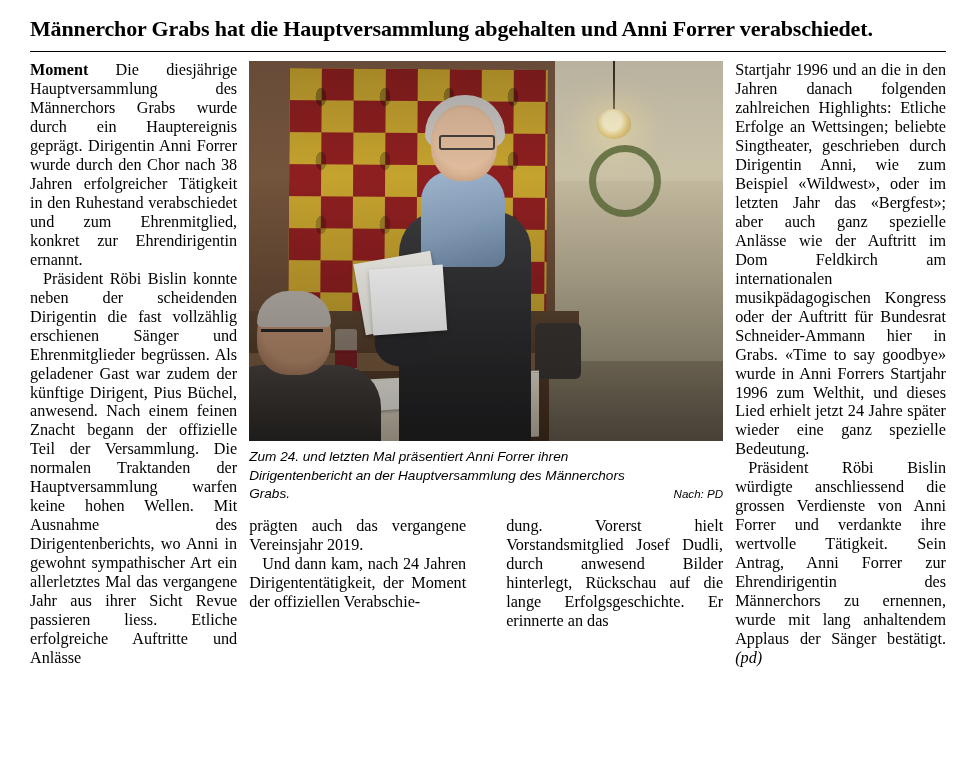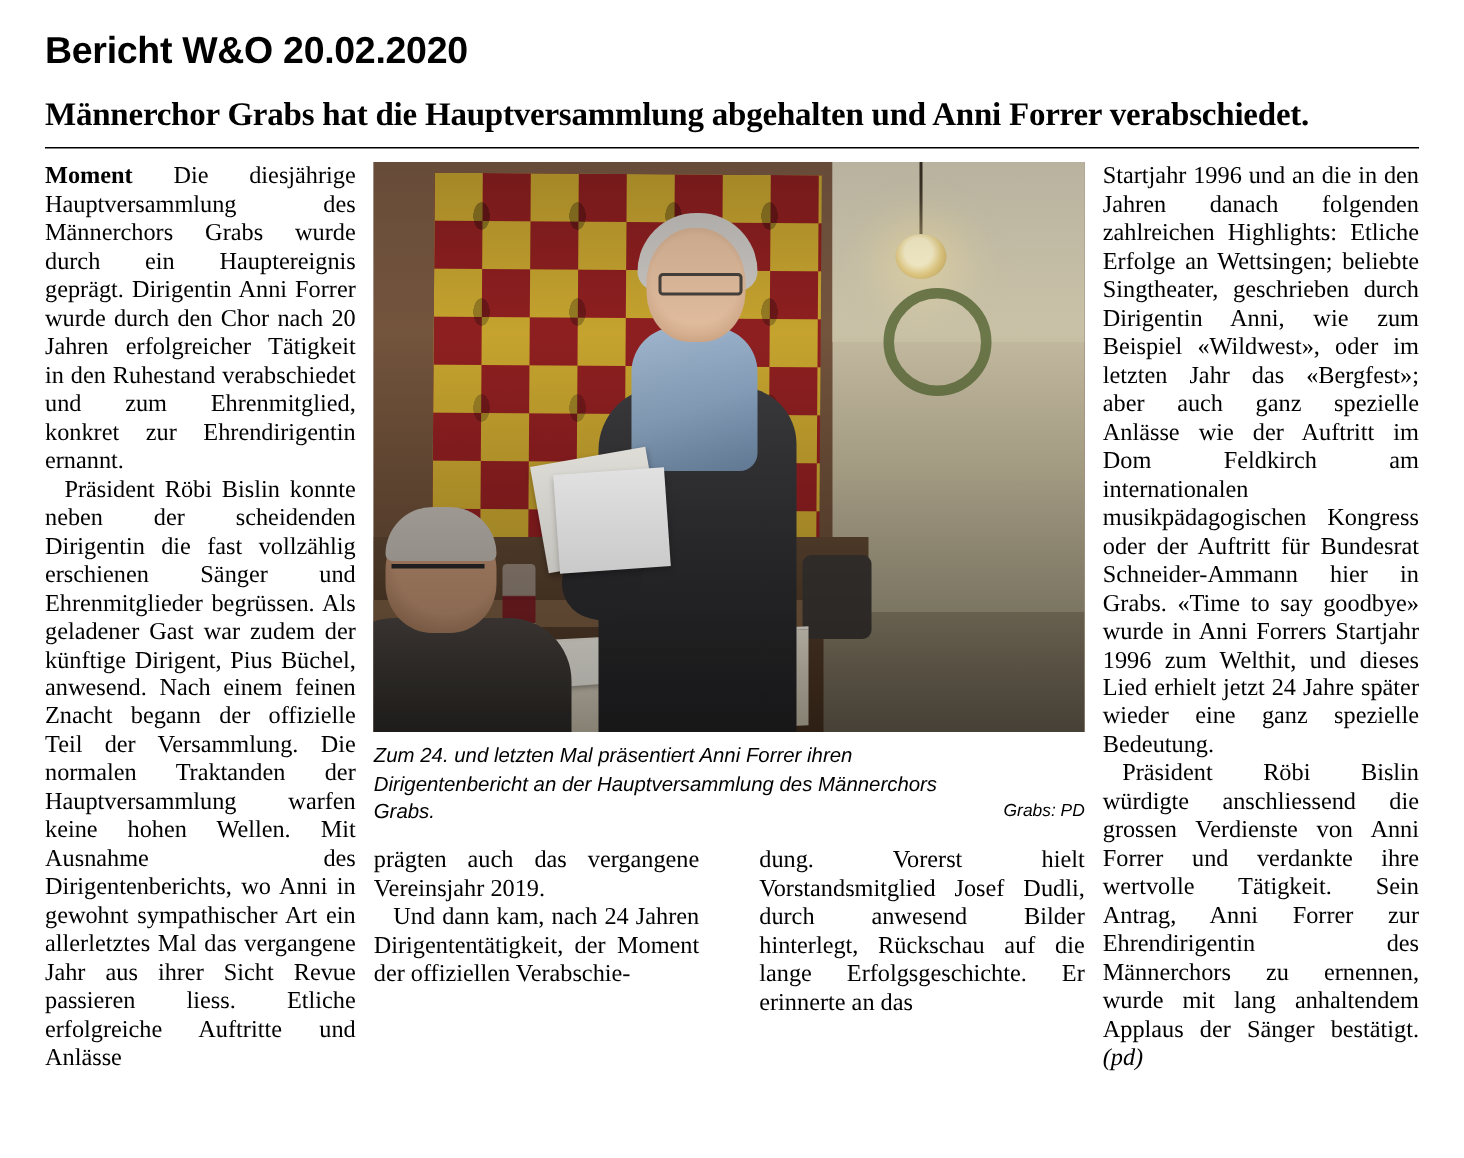--- a/index.html
+++ b/index.html
@@ -292,31 +292,30 @@
   }
   .italic-sig {
     font-style: italic;
   }
 </style>
 </head>
 <body>
 
 <div class="page">
 
-  <div class="source-label">Bericht W&amp;O 20.02.2020</div>
 
 
   <div class="subhead">Männerchor Grabs hat die Hauptversammlung abgehalten und Anni Forrer verabschiedet.</div>
 
   <div class="rule"></div>
 
   <div class="columns">
 
     <div class="col col-1">
-      <p><span class="lead-bold">Moment</span><span> Die diesjährige Hauptversammlung des Männerchors Grabs wurde durch ein Hauptereignis geprägt. Dirigentin Anni Forrer wurde durch den Chor nach 20 Jahren erfolgreicher Tätigkeit in den Ruhestand verabschiedet und zum Ehrenmitglied, konkret zur Ehrendirigentin ernannt.</span></p>
+      <p><span class="lead-bold">Moment</span><span> Die diesjährige Hauptversammlung des Männerchors Grabs wurde durch ein Hauptereignis geprägt. Dirigentin Anni Forrer wurde durch den Chor nach 38 Jahren erfolgreicher Tätigkeit in den Ruhestand verabschiedet und zum Ehrenmitglied, konkret zur Ehrendirigentin ernannt.</span></p>
       <p>Präsident Röbi Bislin konnte neben der scheidenden Dirigentin die fast vollzählig erschienen Sänger und Ehrenmitglieder begrüssen. Als geladener Gast war zudem der künftige Dirigent, Pius Büchel, anwesend. Nach einem feinen Znacht begann der offizielle Teil der Versammlung. Die normalen Traktanden der Hauptversammlung warfen keine hohen Wellen. Mit Ausnahme des Dirigentenberichts, wo Anni in gewohnt sympathischer Art ein allerletztes Mal das vergangene Jahr aus ihrer Sicht Revue passieren liess. Etliche erfolgreiche Auftritte und Anlässe</p>
     </div>
 
     <div class="col-mid">
 
       <div class="figure">
         <div class="photo">
           <div class="wall"></div>
           <div class="wall-right"></div>
           <div class="wall-right-panel"></div>
@@ -343,21 +342,21 @@
           <div class="paper-sheet2"></div>
           <div class="man-body"></div>
           <div class="man-head"></div>
           <div class="man-hair"></div>
           <div class="man-glasses"></div>
           <div class="wall-shadow"></div>
         </div>
 
         <div class="caption">
           <div class="caption-text">Zum 24. und letzten Mal präsentiert Anni Forrer ihren Dirigentenbericht an der Hauptversammlung des Männerchors Grabs.</div>
-          <div class="caption-credit">Grabs: PD</div>
+          <div class="caption-credit">Nach: PD</div>
         </div>
       </div>
 
       <div class="mid-lower">
         <div class="col col-2">
           <p>prägten auch das vergangene Vereinsjahr 2019.</p>
           <p>Und dann kam, nach 24 Jahren Dirigententätigkeit, der Moment der offiziellen Verabschie-</p>
         </div>
         <div class="col col-3">
           <p>dung. Vorerst hielt Vorstandsmitglied Josef Dudli, durch anwesend Bilder hinterlegt, Rückschau auf die lange Erfolgsgeschichte. Er erinnerte an das</p>

